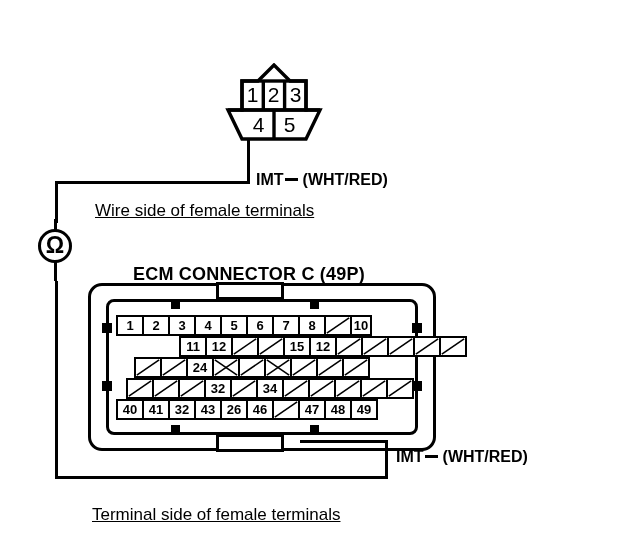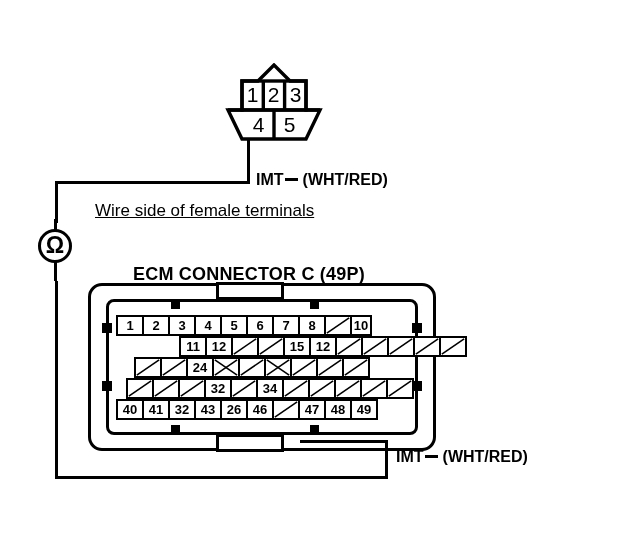--- a/index.html
+++ b/index.html
@@ -310,14 +310,15 @@
 
   <div class="ln" style="left:55px;top:281px;width:3px;height:198px;"></div>
   <div class="ln" style="left:55px;top:476px;width:333px;height:3px;"></div>
   <div class="ln" style="left:385px;top:440px;width:3px;height:39px;"></div>
   <div class="ln" style="left:300px;top:440px;width:88px;height:3px;"></div>
 
   <div class="wirelabel" style="left:396px;top:448px;">
     <span>IMT</span><span class="dash"></span><span>(WHT/RED)</span>
   </div>
 
+  <div class="caption" style="left:92px;top:505px;">Terminal side of female terminals</div>
 
 </div>
 
 </body></html>

